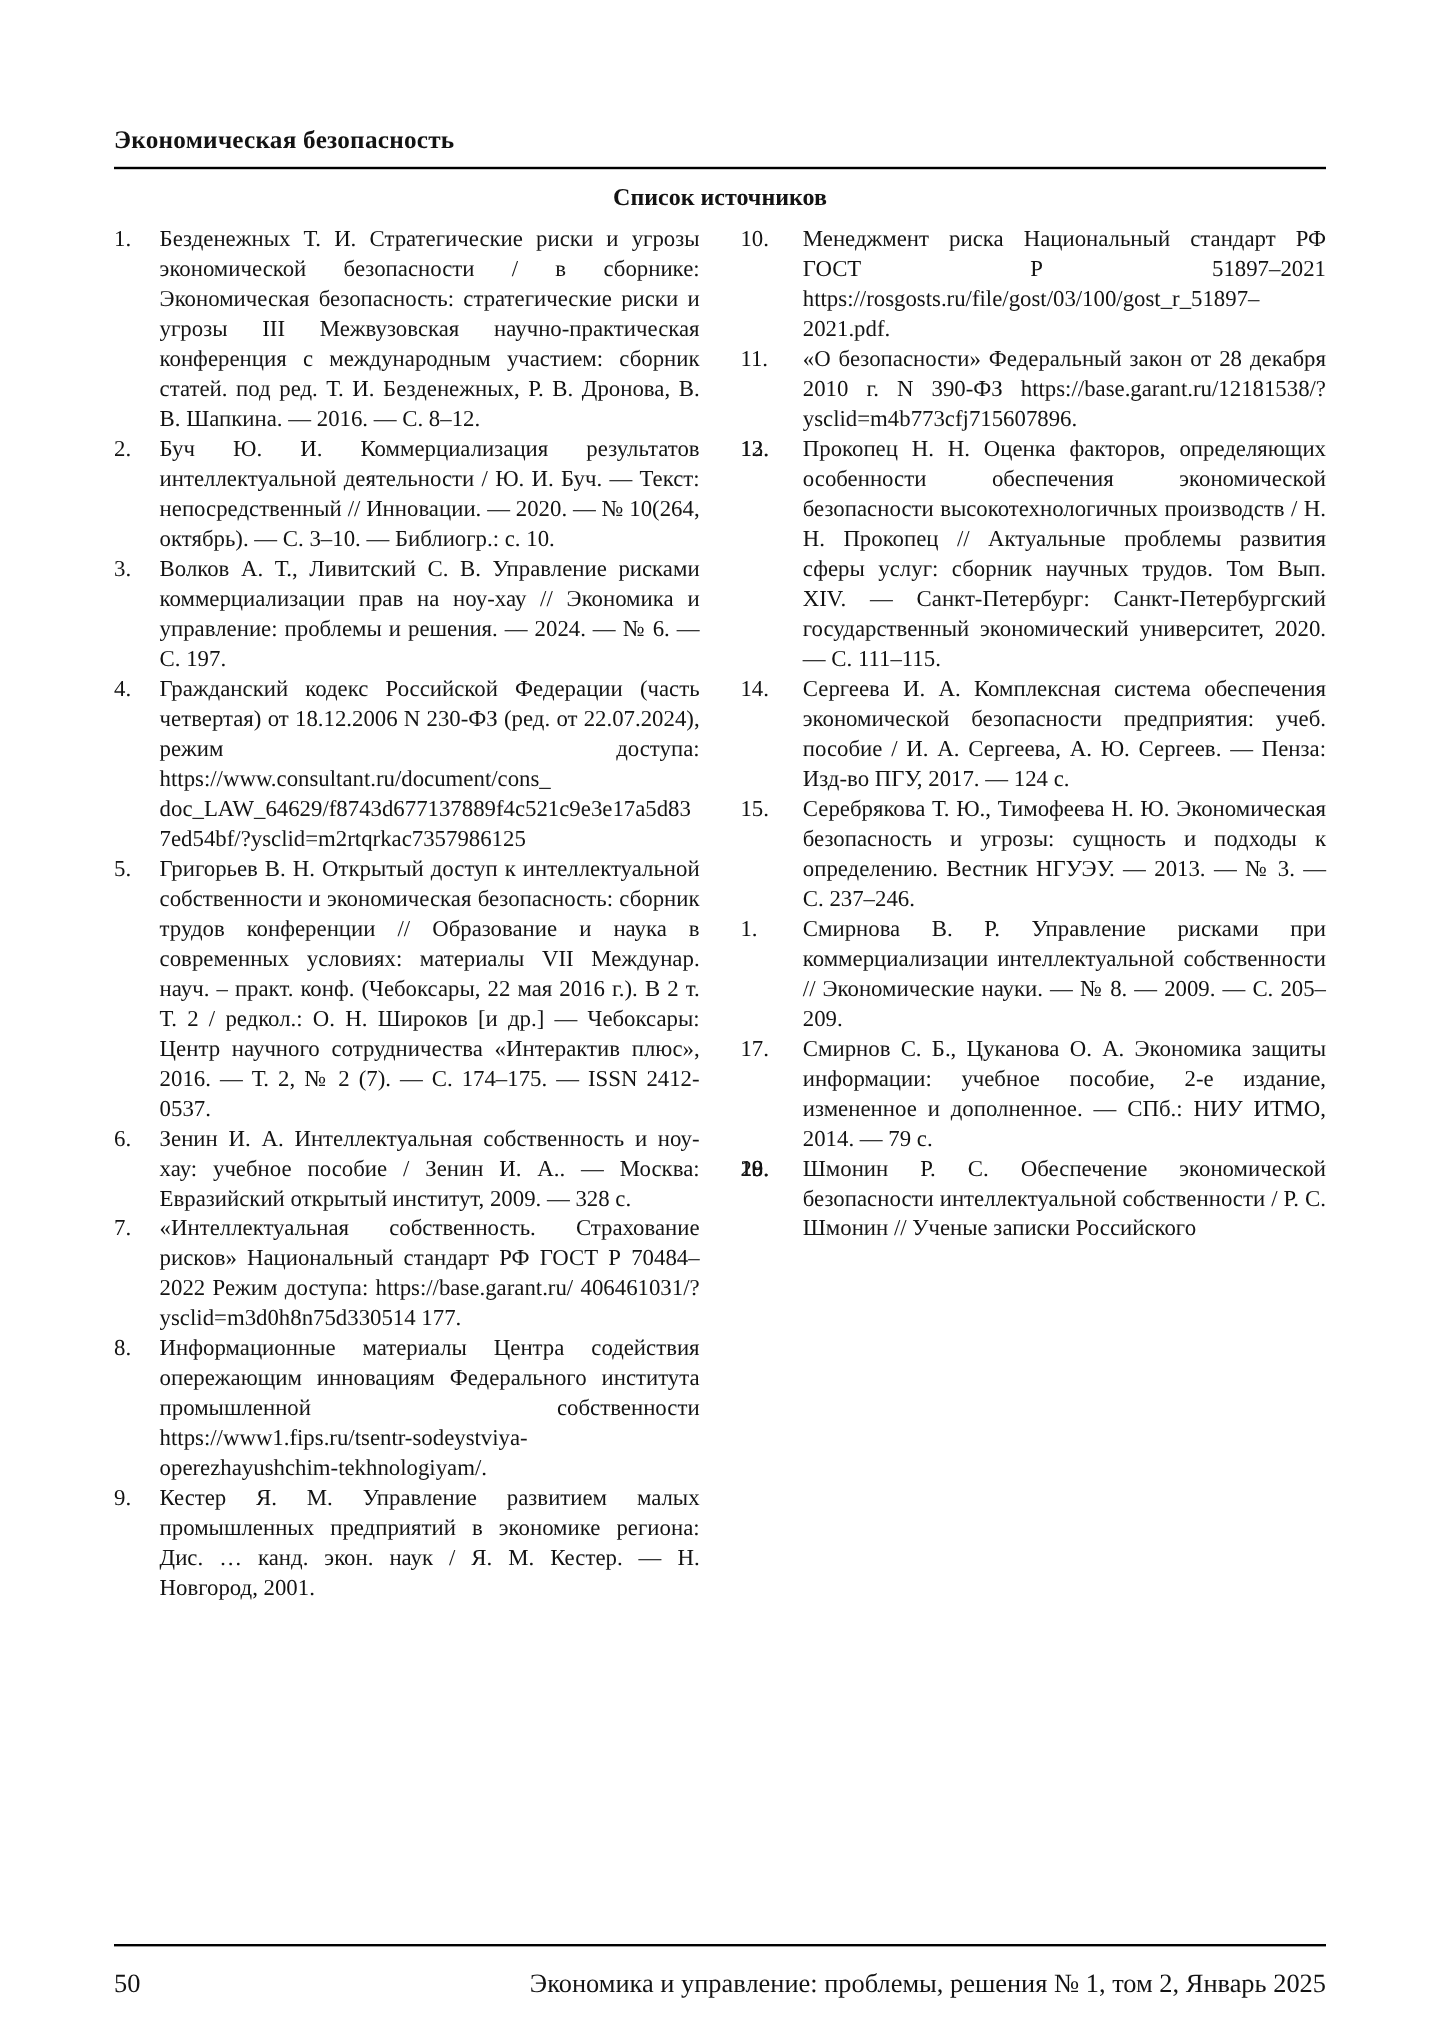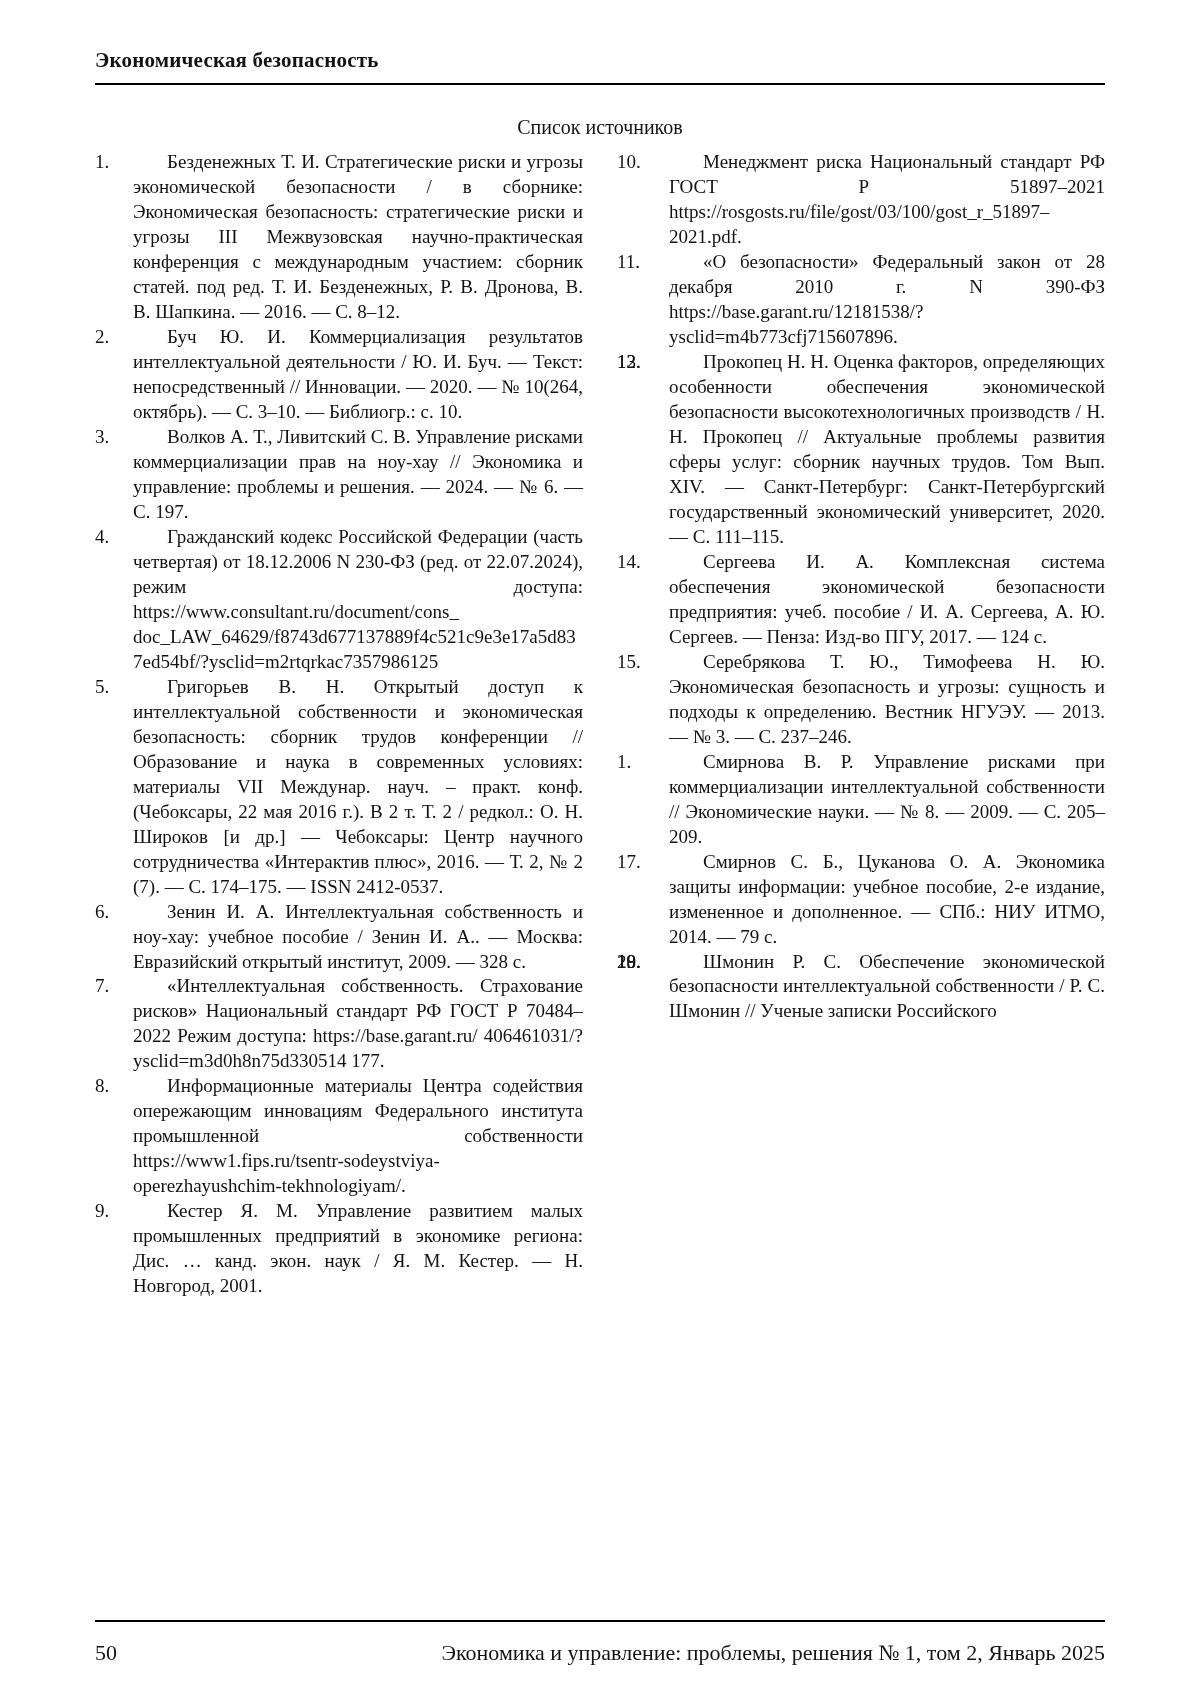--- a/index.html
+++ b/index.html
@@ -6,38 +6,38 @@
   html, body { background: #ffffff; }
   body {
     font-family: "Liberation Serif", serif;
     color: #131313;
   }
   .page {
     position: relative;
     width: 1200px;
     height: 1698px;
     background: #ffffff;
-    padding: 48px 95px 0 95px;
+    padding: 104px 95px 0 95px;
     margin: 0 auto;
     overflow: hidden;
   }
   .running-head {
     font-size: 21px;
     font-weight: bold;
     letter-spacing: 0.2px;
   }
   .header-rule {
     border-bottom: 2px solid #000;
     margin-top: 10px;
   }
   .list-title {
     text-align: center;
     font-size: 20px;
-    font-weight: normal;
-    margin-top: 31px;
+    font-weight: bold;
+    margin-top: 13px;
   }
   .columns {
     display: flex;
     gap: 34px;
     margin-top: 11px;
   }
   .col {
     width: 488px;
     font-size: 19px;
     line-height: 1.315;
@@ -50,21 +50,21 @@
     overflow-wrap: break-word;
   }
   .col-right .ref-item {
     padding-left: 52px;
   }
   .ref-num {
     position: absolute;
     left: 0;
     top: 0;
   }
-  .ref-text { overflow-wrap: anywhere; margin-left: 34px; }
+  .ref-text { overflow-wrap: anywhere; }
   .footer {
     position: absolute;
     left: 95px;
     right: 95px;
     bottom: 32px;
   }
   .footer-rule {
     border-bottom: 2px solid #000;
   }
   .footer-row {

